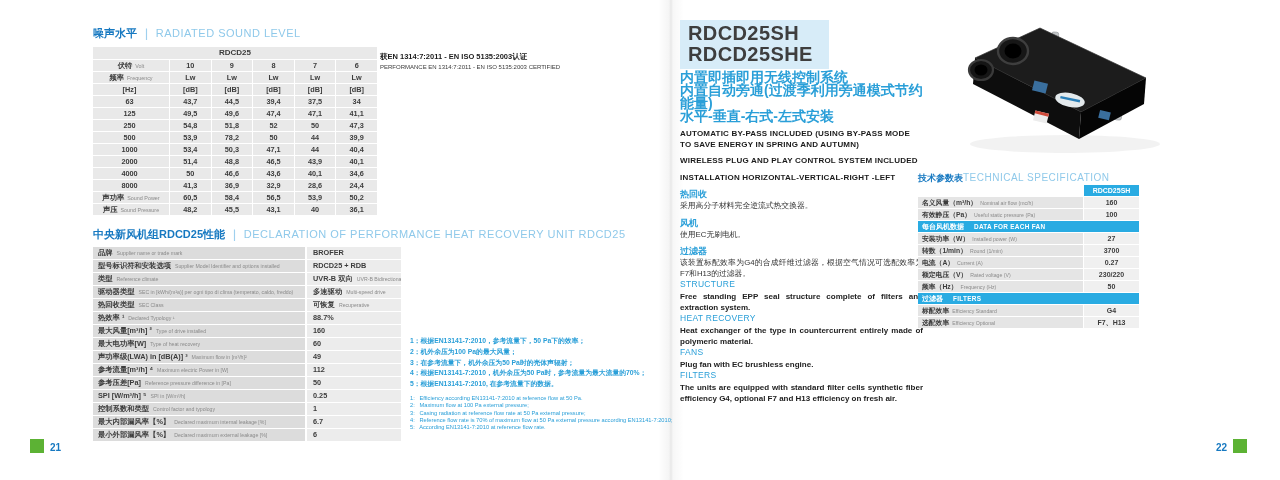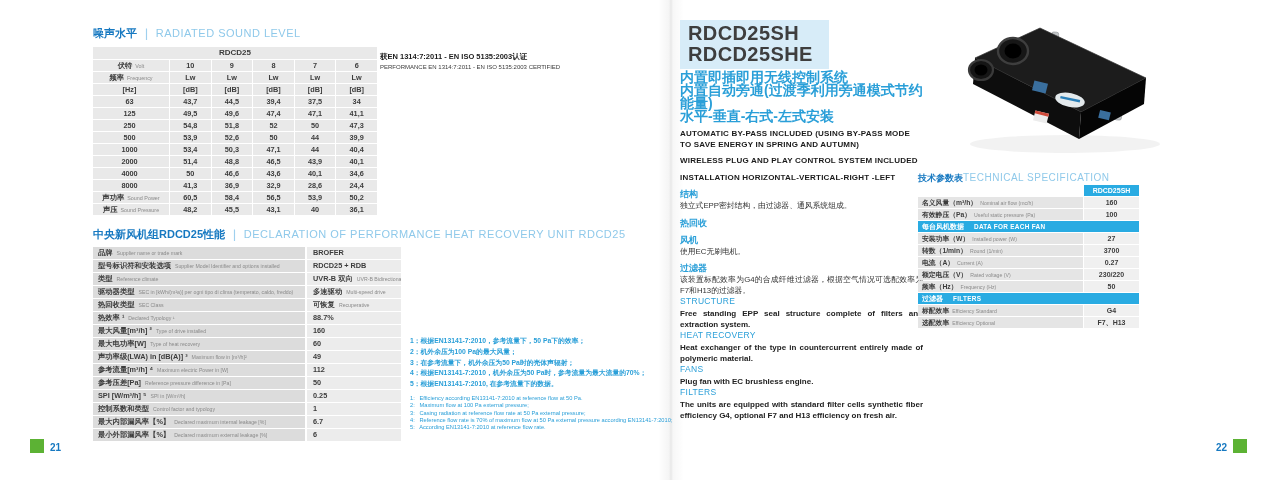--- a/index.html
+++ b/index.html
@@ -146,21 +146,21 @@
         <div class="st-l"><span class="zh">250</span><span class="en"></span></div>
         <div class="st-c">54,8</div>
         <div class="st-c">51,8</div>
         <div class="st-c">52</div>
         <div class="st-c">50</div>
         <div class="st-c">47,3</div>
       </div>
     <div class="st-row">
         <div class="st-l"><span class="zh">500</span><span class="en"></span></div>
         <div class="st-c">53,9</div>
-        <div class="st-c">52,6</div>
+        <div class="st-c">78,2</div>
         <div class="st-c">50</div>
         <div class="st-c">44</div>
         <div class="st-c">39,9</div>
       </div>
     <div class="st-row">
         <div class="st-l"><span class="zh">1000</span><span class="en"></span></div>
         <div class="st-c">53,4</div>
         <div class="st-c">50,3</div>
         <div class="st-c">47,1</div>
         <div class="st-c">44</div>
@@ -324,25 +324,22 @@
 
   <div id="right-col">
     <div class="feat-zh">内置即插即用无线控制系统</div>
     <div class="feat-zh">内置自动旁通(过渡季利用旁通模式节约能量)</div>
     <div class="feat-zh">水平-垂直-右式-左式安装</div>
     <div class="feat-en">AUTOMATIC BY-PASS INCLUDED (USING BY-PASS MODE TO SAVE ENERGY IN SPRING AND AUTUMN)</div>
     <div class="feat-en">WIRELESS PLUG AND PLAY CONTROL SYSTEM INCLUDED</div>
     <div class="feat-en">INSTALLATION HORIZONTAL-VERTICAL-RIGHT -LEFT</div>
 
     <div class="zh-sec">
-        <div class="h">结构</div>
-        <div class="b">独立式EPP密封结构，由过滤器、通风系统组成。</div>
-      </div>
-    <div class="zh-sec">
         <div class="h">热回收</div>
+        <div class="b">采用高分子材料完全逆流式热交换器。</div>
       </div>
     <div class="zh-sec">
         <div class="h">风机</div>
         <div class="b">使用EC无刷电机。</div>
       </div>
     <div class="zh-sec">
         <div class="h">过滤器</div>
         <div class="b">该装置标配效率为G4的合成纤维过滤器，根据空气情况可选配效率为F7和H13的过滤器。</div>
       </div>
 

